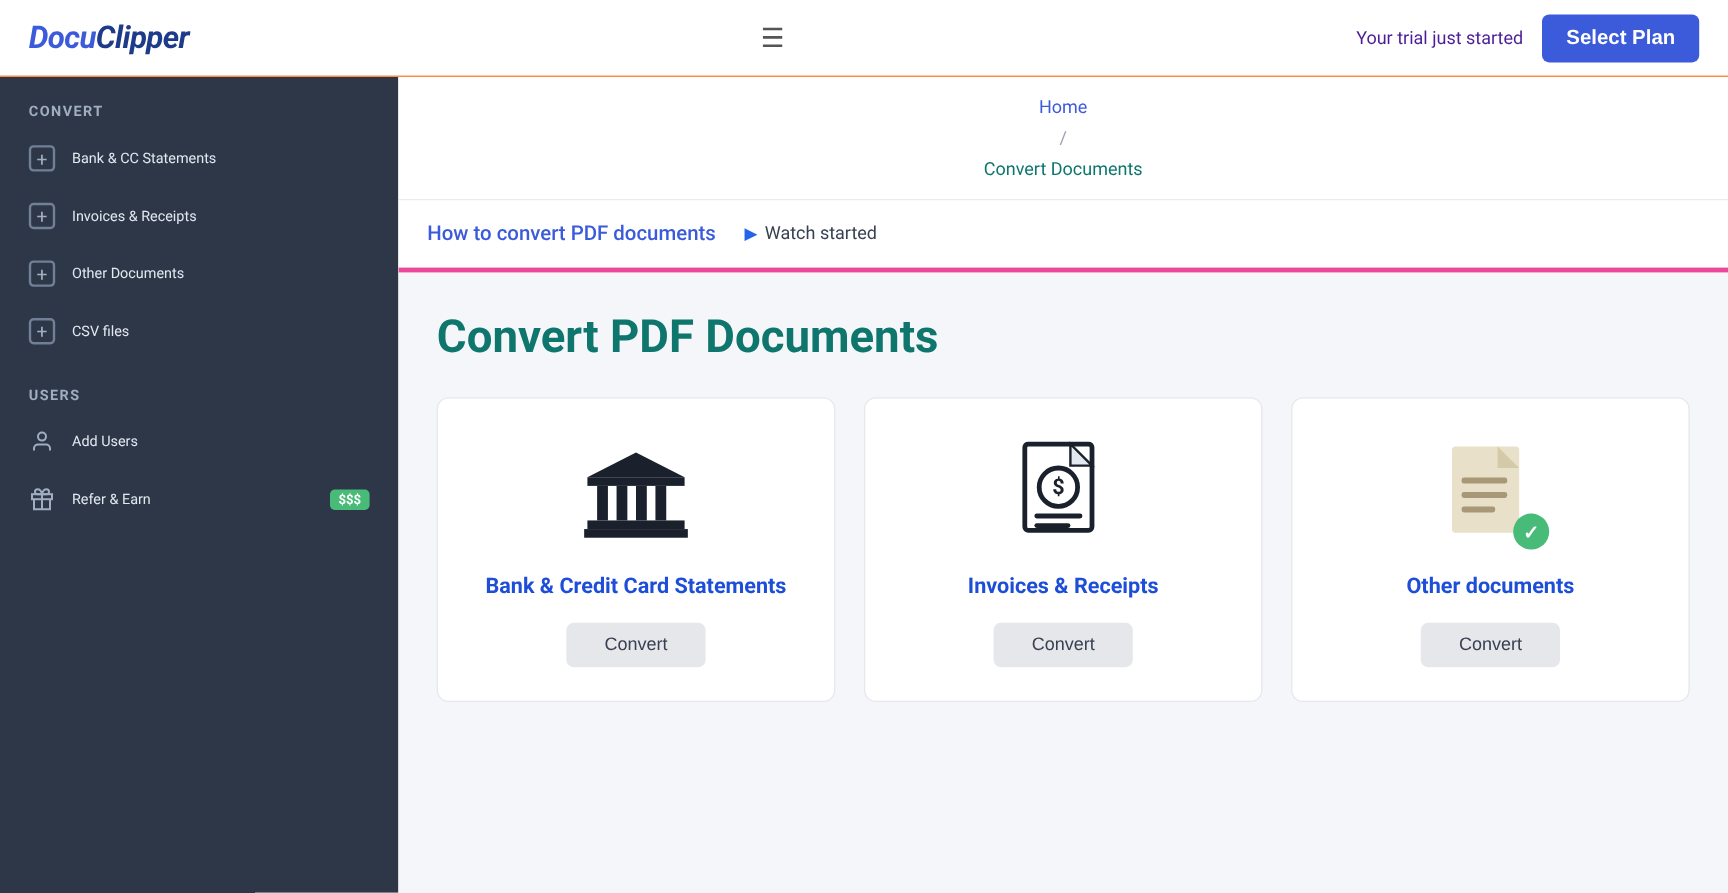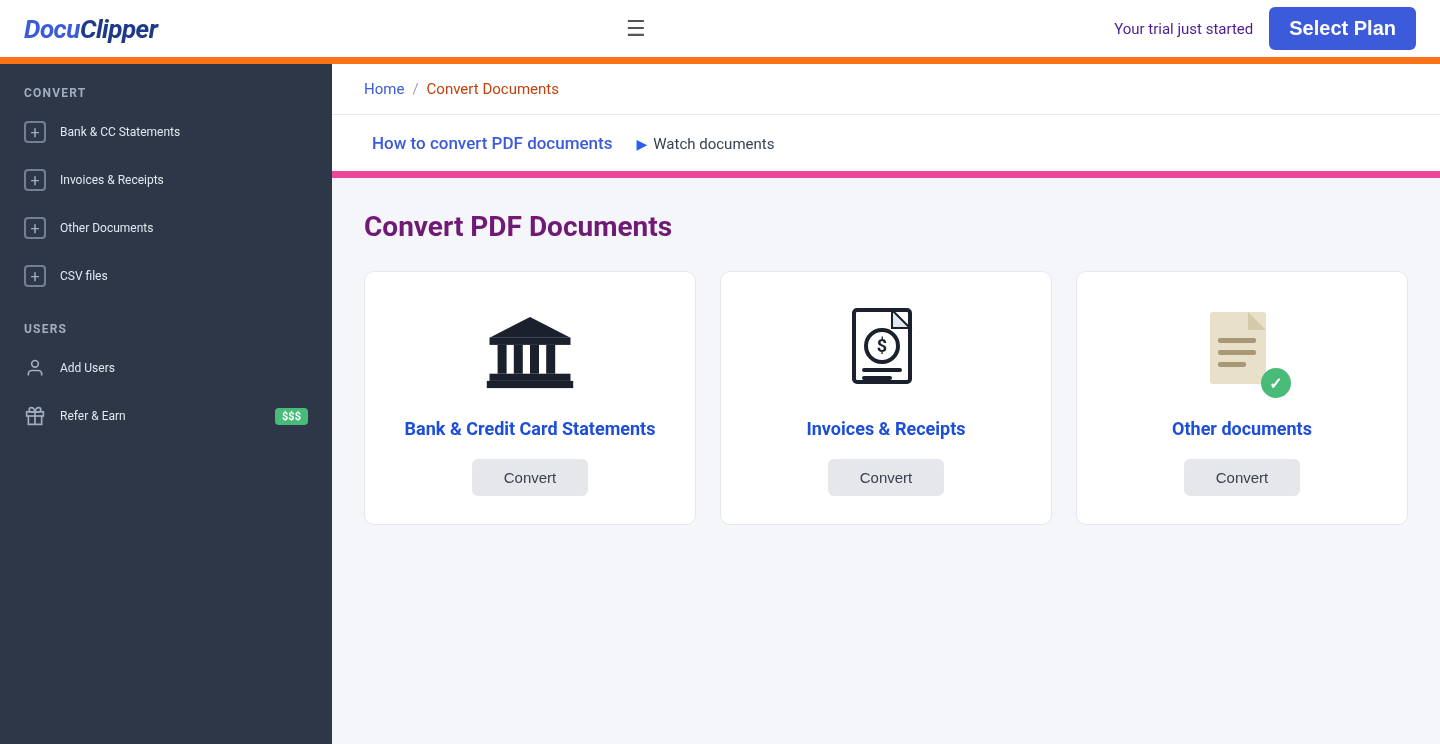--- a/index.html
+++ b/index.html
@@ -2,33 +2,33 @@
 <html><head>
   <meta charset="utf-8">
   <style>
     * { box-sizing: border-box; margin: 0; padding: 0; }
     body { font-family: -apple-system, BlinkMacSystemFont, 'Segoe UI', Roboto, sans-serif; background: #f4f6f9; display: flex; flex-direction: column; height: 744px; overflow: hidden; }
 
     
     .header {
       display: flex; align-items: center; justify-content: space-between;
       background: #fff; padding: 16px 24px; height: 64px;
-      border-bottom: 7px solid #f97316; flex-shrink: 0; z-index: 10;
+      border-bottom: 1px solid #f97316; flex-shrink: 0; z-index: 10;
     }
     .logo-text {
       font-size: 26px; font-weight: 700; color: #3b5bdb;
       font-style: italic; letter-spacing: -0.5px;
     }
     .logo-text span { color: #1e3a8a; }
     .hamburger { font-size: 22px; color: #555; cursor: pointer; }
     .header-right { display: flex; align-items: center; gap: 16px; }
     .trial-text { color: #4c1d95; font-size: 15px; }
     .select-plan-btn {
       background: #3b5bdb; color: #fff; border: none; border-radius: 6px;
-      padding: 10px 20px; font-size: 20px; font-weight: 600; cursor: pointer;
+      padding: 10px 20px; font-size: 17px; font-weight: 600; cursor: pointer;
     }
 
     
     .app-body { display: flex; flex: 1; overflow: hidden; }
 
     
     .sidebar {
       width: 332px; background: #2d3748; color: #cbd5e0;
       display: flex; flex-direction: column; flex-shrink: 0; overflow-y: auto;
     }
@@ -56,41 +56,42 @@
     }
 
     
     .main-content { flex: 1; overflow-y: auto; background: #f4f6f9; }
 
     
     .breadcrumb {
       background: #fff; padding: 16px 32px;
       border-bottom: 1px solid #e5e7eb; display: flex; align-items: center; gap: 8px;
       font-size: 15px;
+      flex-direction: column;
     }
     .breadcrumb-home { color: #3b5bdb; cursor: pointer; }
     .breadcrumb-sep { color: #9ca3af; }
-    .breadcrumb-current { color: #c2410c; }
+    .breadcrumb-current { color: #0f766e; }
 
     
     .tutorial-banner {
-      background: #fff; margin: 0; padding: 18px 40px;
-      display: flex; align-items: flex-end; gap: 24px;
-      border-bottom: 7px solid #ec4899;
+      background: #fff; margin: 0; padding: 18px 24px;
+      display: flex; align-items: flex-start; gap: 24px;
+      border-bottom: 4px solid #ec4899;
     }
     .tutorial-banner-title { color: #3b5bdb; font-size: 17px; font-weight: 500; }
     .watch-tutorial {
       display: flex; align-items: center; gap: 6px;
       color: #374151; font-size: 15px; cursor: pointer;
     }
     .play-icon { color: #2563eb; font-size: 14px; }
 
     
     .content-area { padding: 32px 32px; }
-    .page-title { font-size: 28px; font-weight: 700; color: #701a75; margin-bottom: 28px; }
+    .page-title { font-size: 38px; font-weight: 700; color: #0f766e; margin-bottom: 28px; }
 
     
     .cards-grid { display: grid; grid-template-columns: repeat(3, 1fr); gap: 24px; }
     .card {
       background: #fff; border: 1px solid #e5e7eb; border-radius: 10px;
       padding: 36px 24px 28px; display: flex; flex-direction: column;
       align-items: center; gap: 20px;
     }
     .card-icon { width: 100px; height: 90px; display: flex; align-items: center; justify-content: center; }
     .card-title { font-size: 18px; font-weight: 700; color: #1d4ed8; text-align: center; }
@@ -181,21 +182,21 @@
     <div class="breadcrumb">
       <span class="breadcrumb-home">Home</span>
       <span class="breadcrumb-sep">/</span>
       <span class="breadcrumb-current">Convert Documents</span>
     </div>
 
     <div class="tutorial-banner">
       <span class="tutorial-banner-title">How to convert PDF documents</span>
       <div class="watch-tutorial">
         <span class="play-icon">▶</span>
-        <span>Watch documents</span>
+        <span>Watch started</span>
       </div>
     </div>
 
     <div class="content-area">
       <h1 class="page-title">Convert PDF Documents</h1>
 
       <div class="cards-grid">
 
         <div class="card">
           <div class="card-icon bank-icon">

